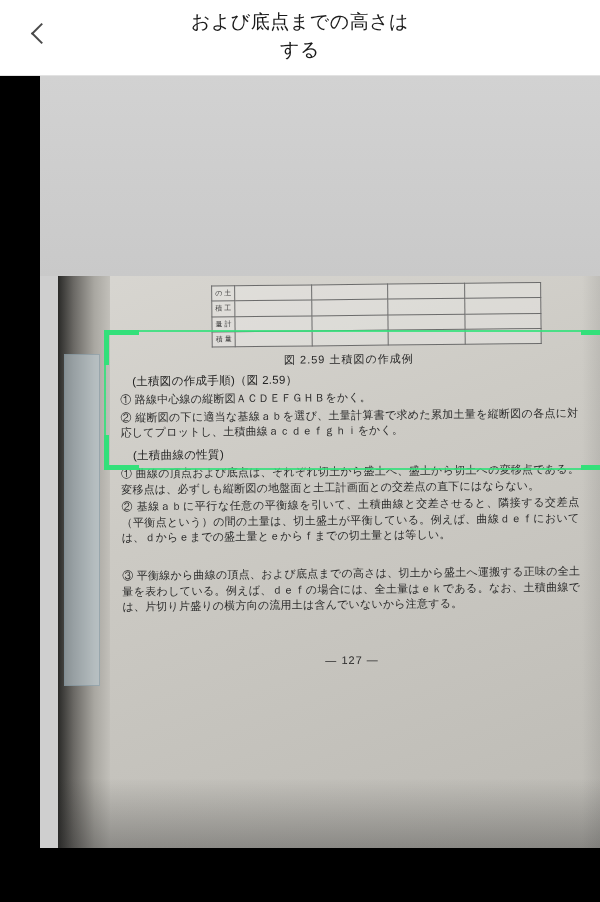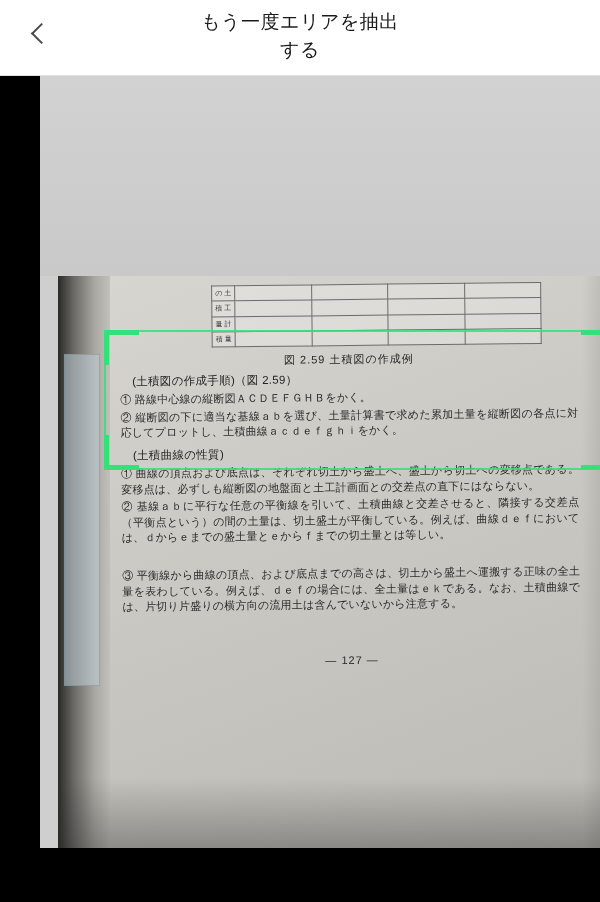--- a/index.html
+++ b/index.html
@@ -283,21 +283,21 @@
 </style>
 </head>
 <body>
 
 <div class="app">
 
   <div class="header">
     <div class="back-btn">
       <div class="back-chevron"></div>
     </div>
-    <div class="header-title">もう一度エリアを抽出
+    <div class="header-title">および底点までの高さは
 する</div>
   </div>
 
   <div class="viewport">
     <div class="gray-top"></div>
     <div class="side-bar-left"></div>
     <div class="side-bar-right"></div>
     <div class="gray-bottom"></div>
 
     <div class="photo">

